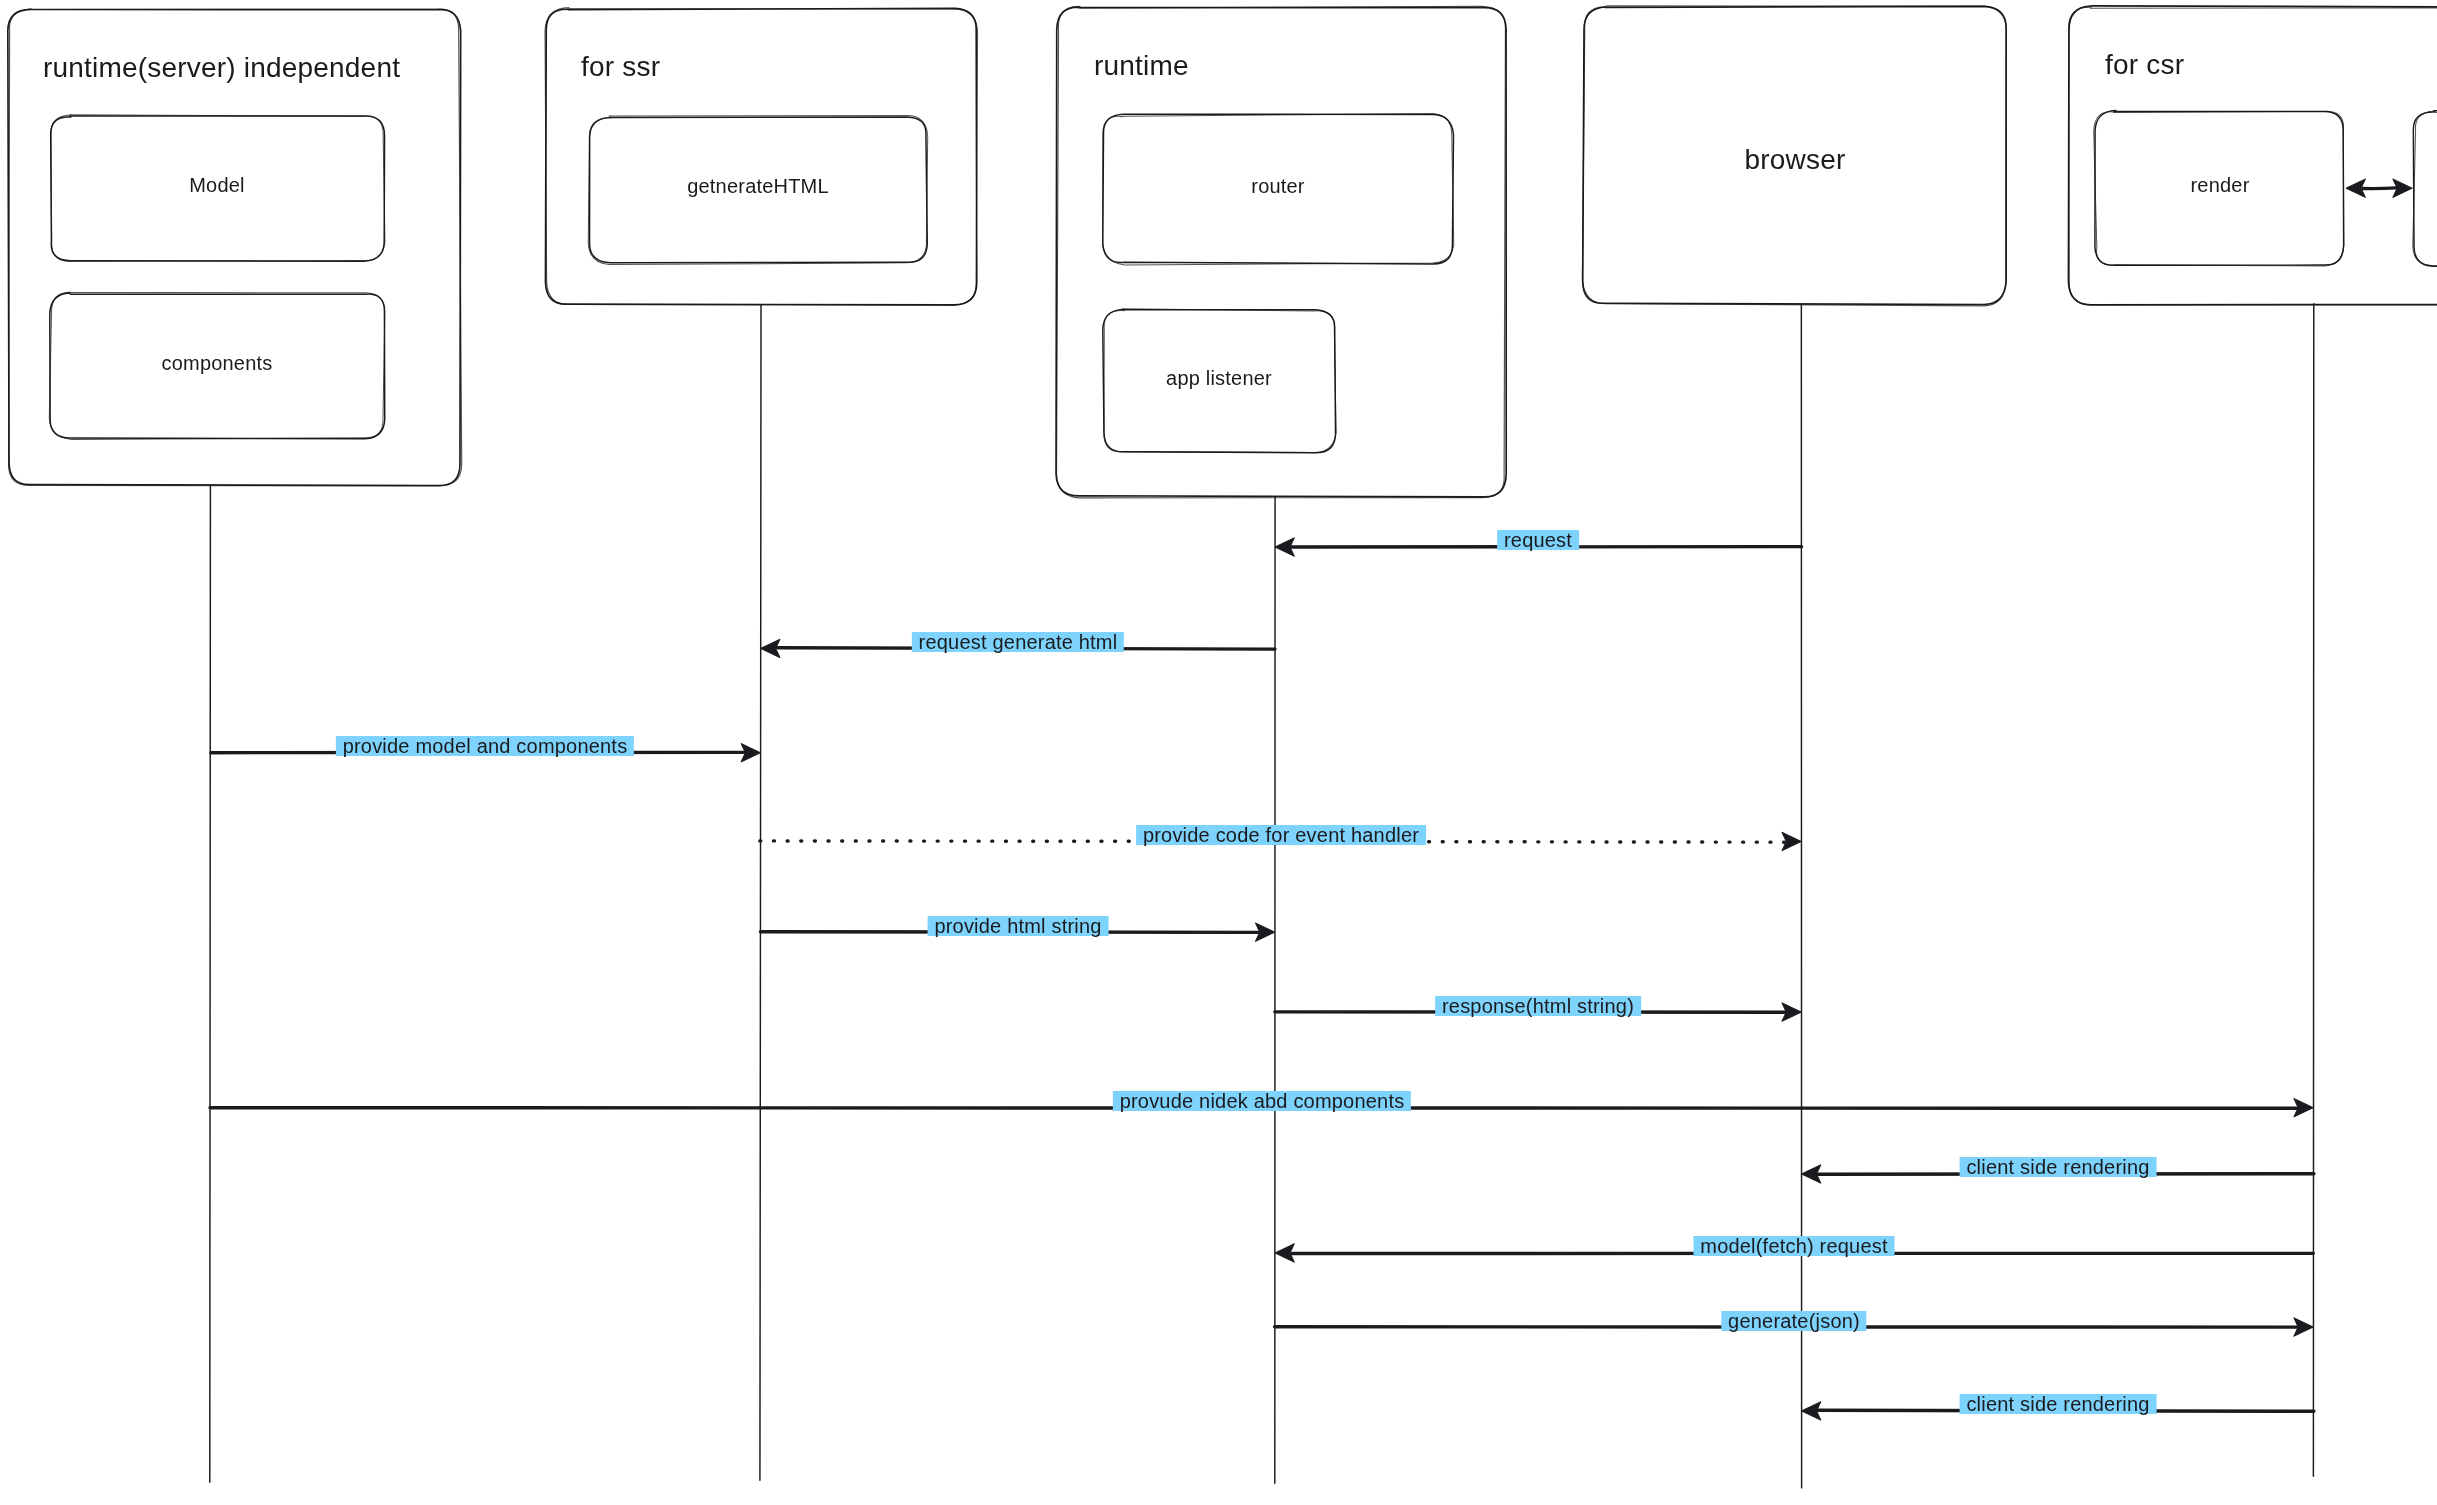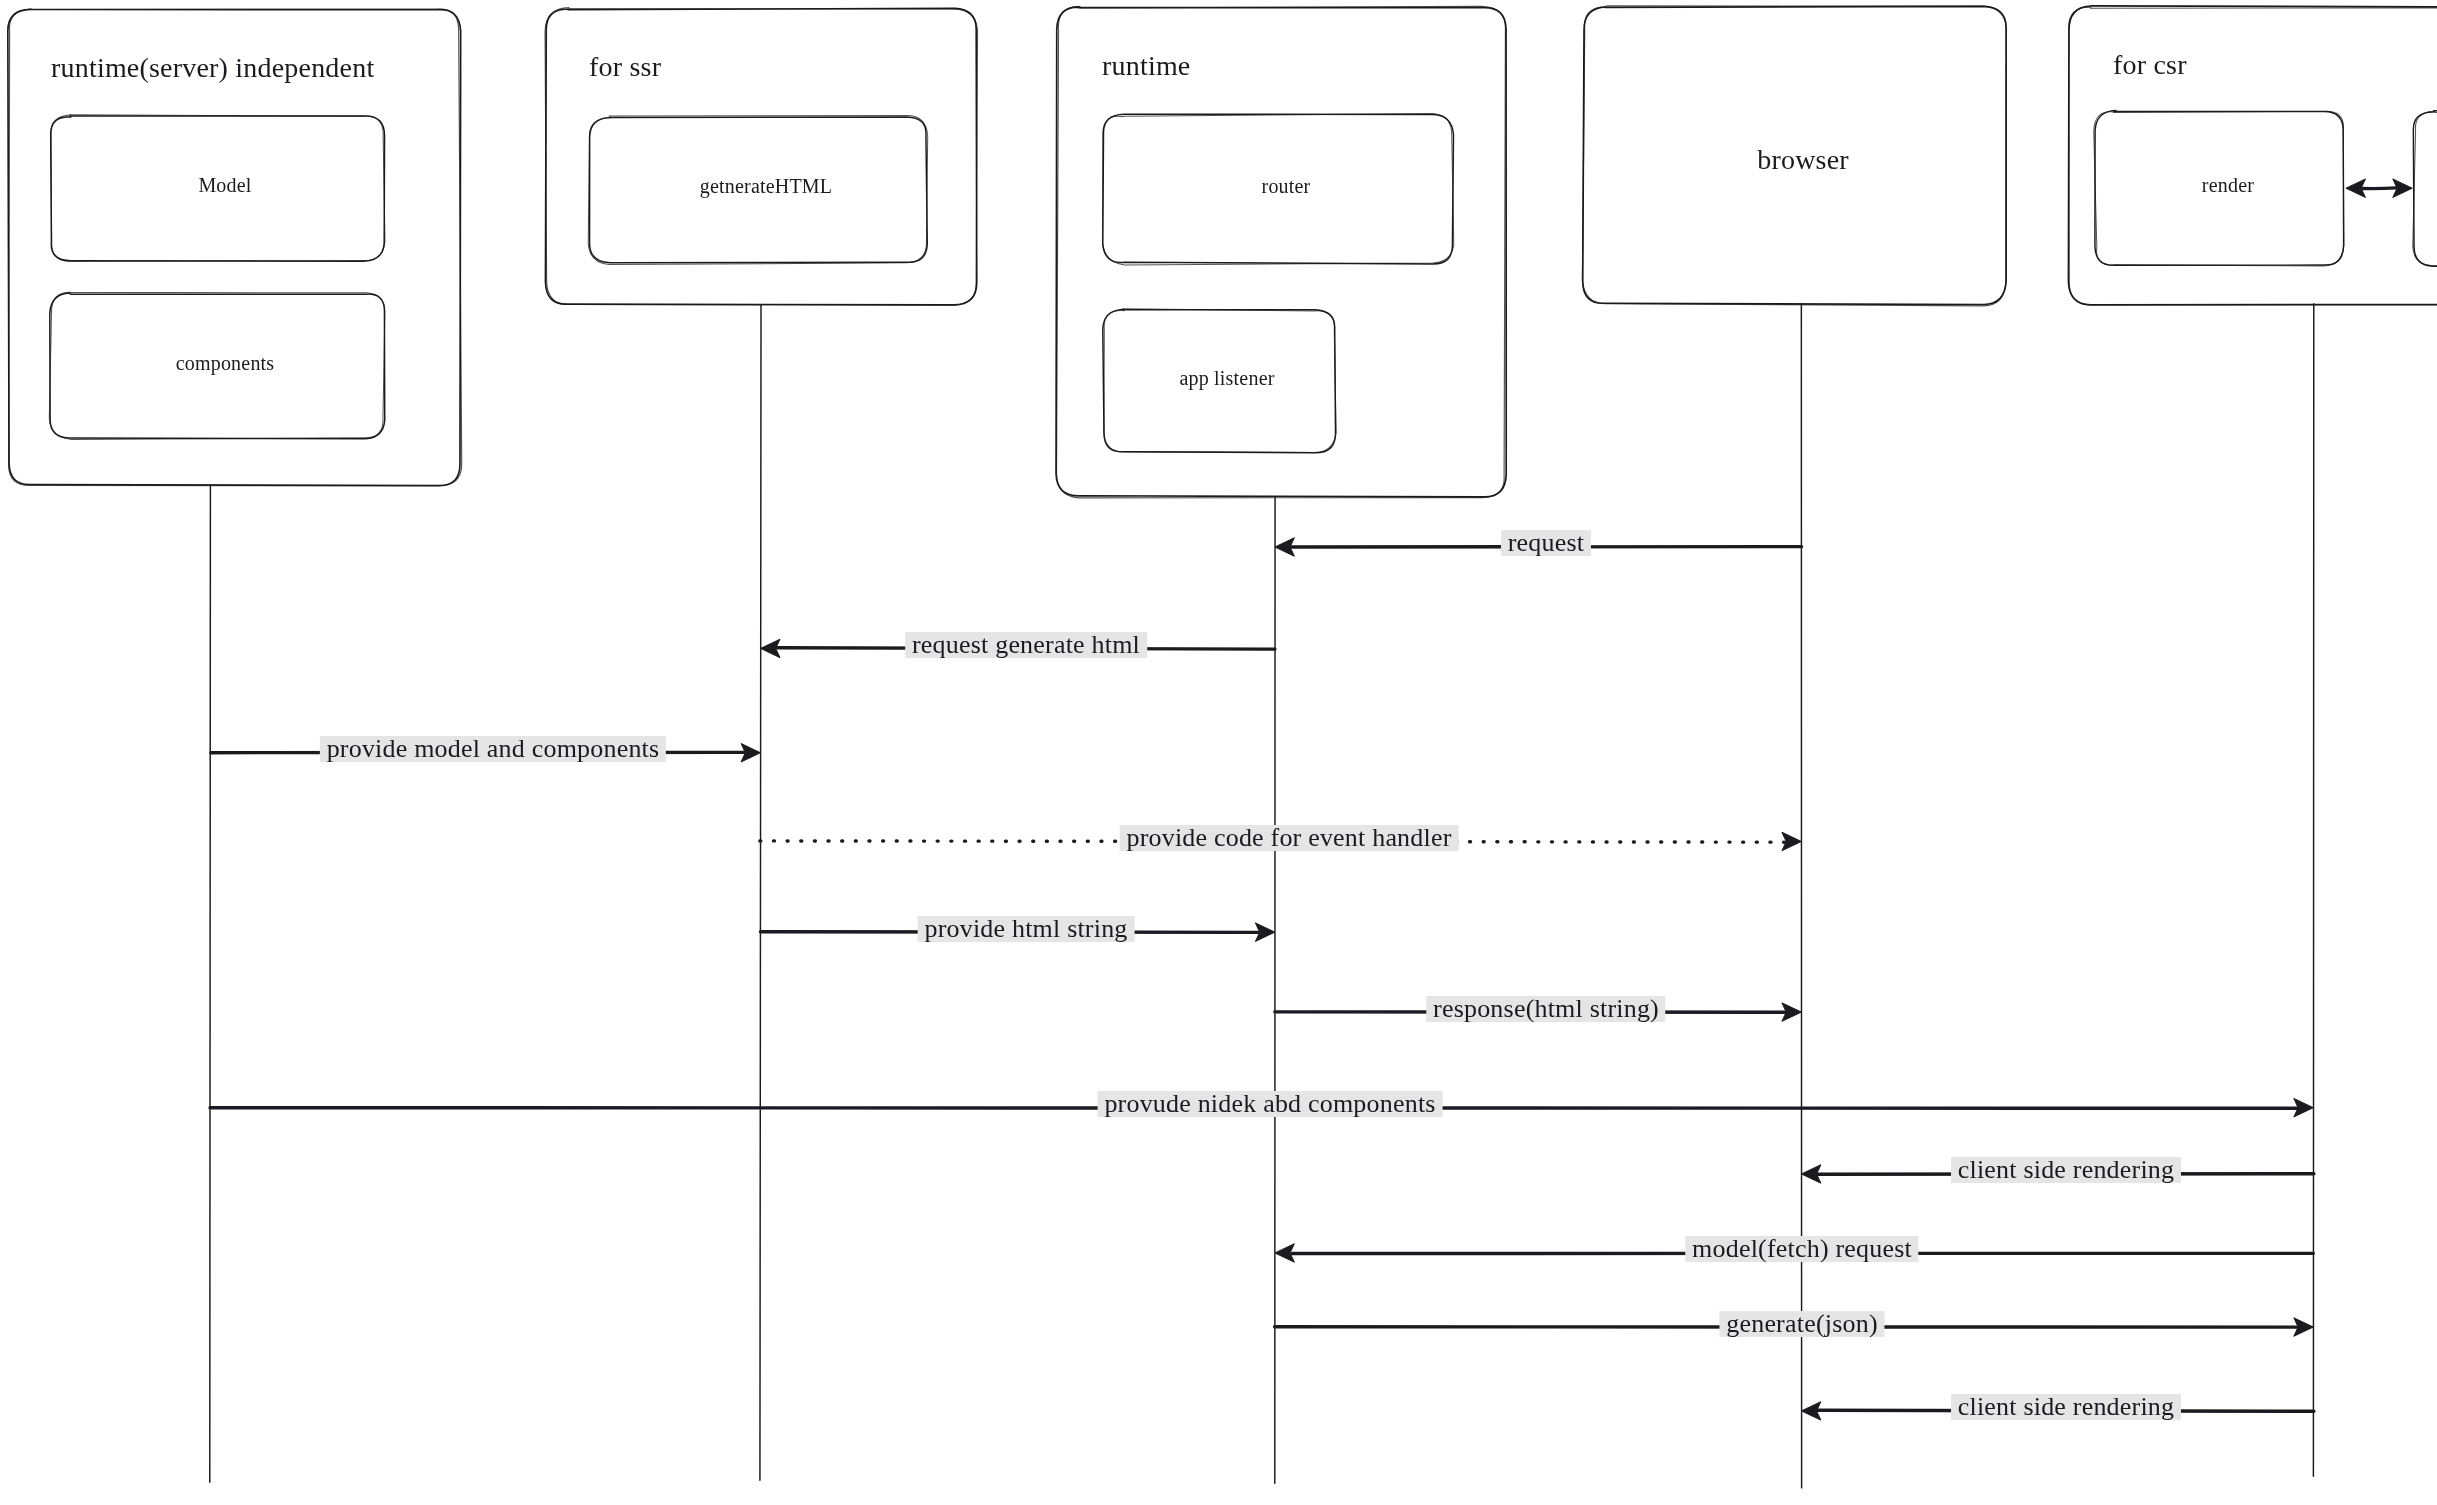--- a/index.html
+++ b/index.html
@@ -18,36 +18,35 @@
     overflow: hidden;
   }
   #sketch {
     position: absolute;
     left: 0; top: 0;
     width: 2716px;
     height: 1505px;
   }
   .lbl {
     position: absolute;
-    font-family: Liberation Serif, serif;
+    font-family: Liberation Sans, sans-serif;
     color: #1b1b1f;
     white-space: nowrap;
     line-height: 1;
     letter-spacing: 0.2px;
-    margin-left: 8px;
   }
   .participant-title {
     font-size: 28px;
   }
   .nested-label {
     font-size: 20px;
   }
   .msg-label {
-    font-size: 26px;
-    background: #e5e5e5;
+    font-size: 20px;
+    background: #7dd3fc;
     padding: 0 6.8px;
   }
   .center {
     transform: translateX(-50%);
   }
 </style>
 </head>
 <body>
 
 <div id="canvas">

